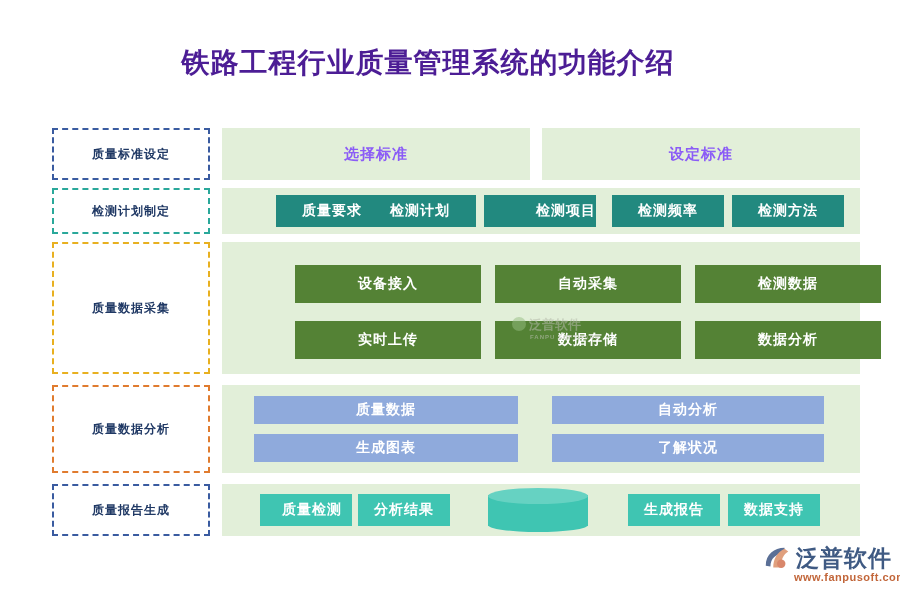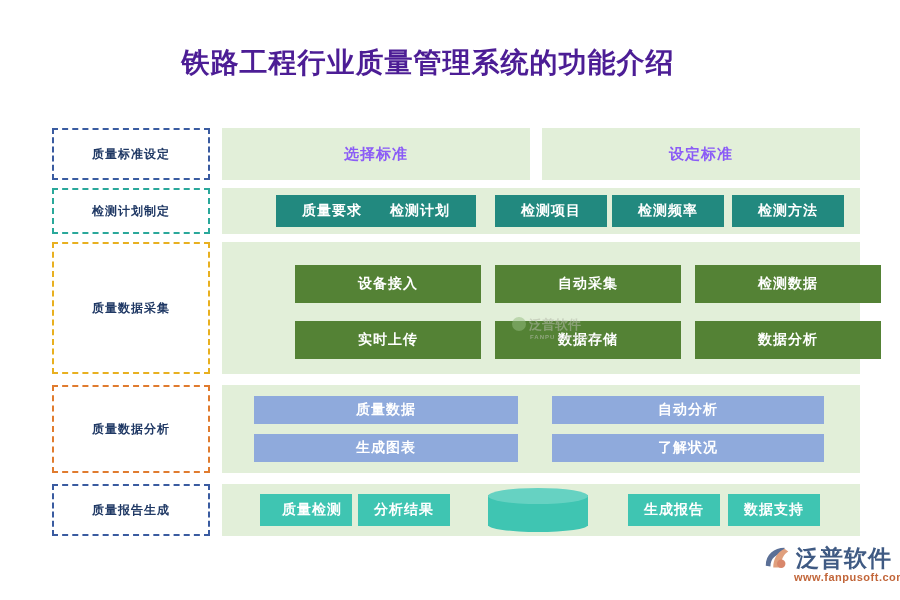--- a/index.html
+++ b/index.html
@@ -205,21 +205,21 @@
     <span>检测计划制定</span>
   </div>
 
   <div class="panel" style="top:188px; height:46px; width:638px;">
     <div class="chip chip-teal" style="left:18px; top:7px; width:112px; height:32px;margin-left:36px;">
       <span>质量要求</span>
     </div>
     <div class="chip chip-teal" style="left:142px; top:7px; width:112px; height:32px;">
       <span>检测计划</span>
     </div>
-    <div class="chip chip-teal" style="left:273px; top:7px; width:112px; height:32px;">
+    <div class="chip chip-teal" style="left:262px; top:7px; width:112px; height:32px;justify-content:flex-end;">
       <span>检测项目</span>
     </div>
     <div class="chip chip-teal" style="left:390px; top:7px; width:112px; height:32px;">
       <span>检测频率</span>
     </div>
     <div class="chip chip-teal" style="left:510px; top:7px; width:112px; height:32px;">
       <span>检测方法</span>
     </div>
   </div>
 

